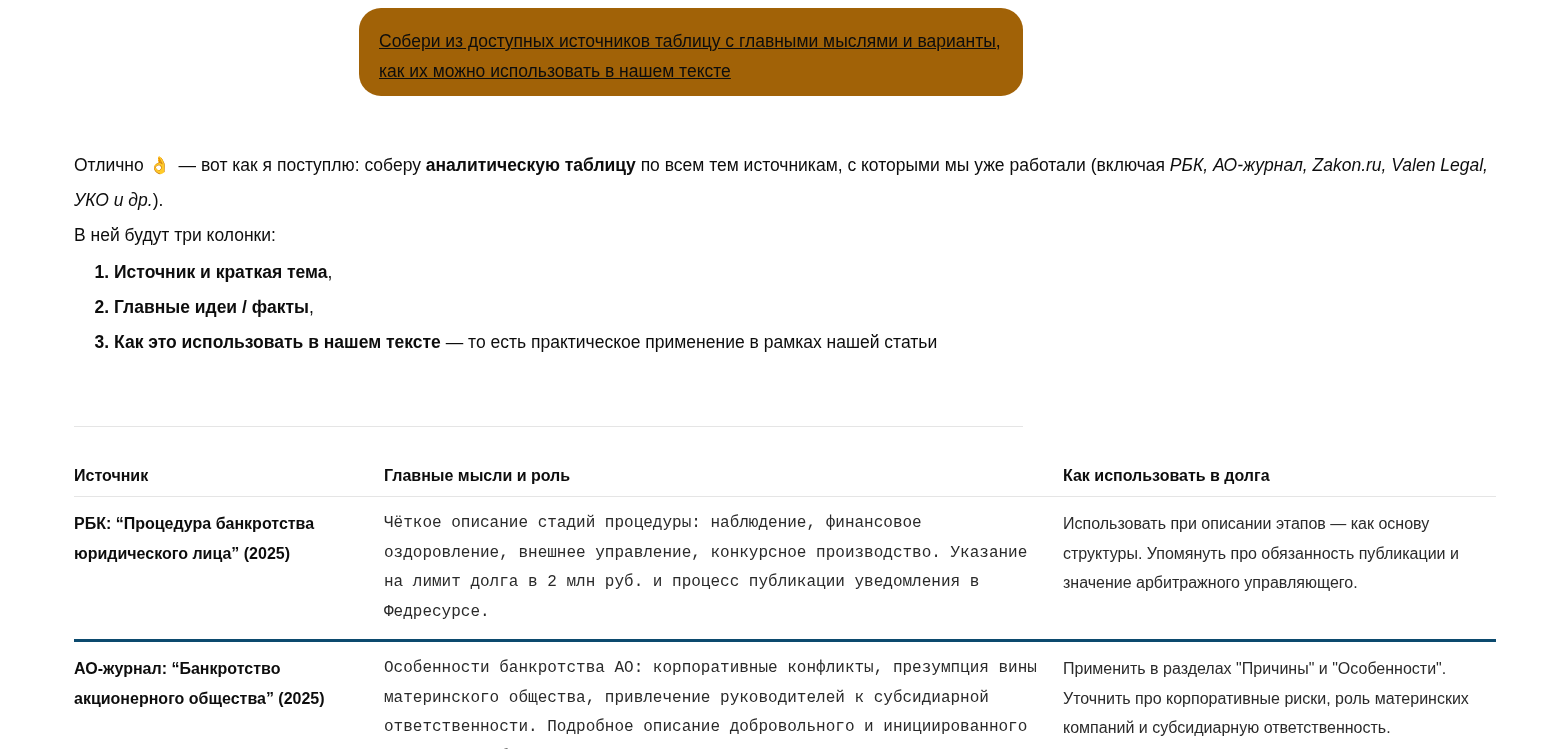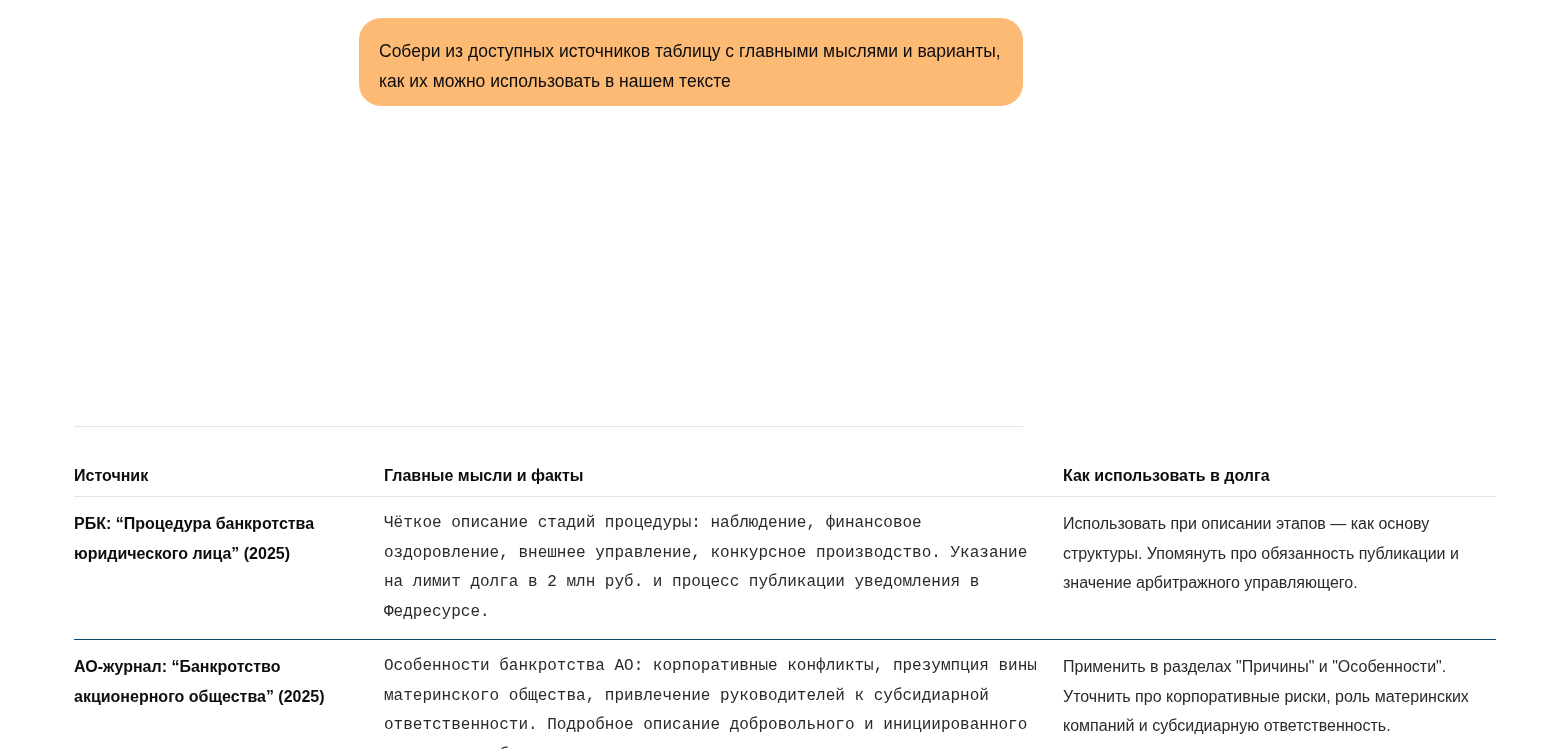--- a/index.html
+++ b/index.html
@@ -2,71 +2,80 @@
 <html><head>
   <meta charset="utf-8">
   <style>
     html, body { margin: 0; padding: 0; background: #ffffff; }
     body {
       width: 1560px; height: 749px; overflow: hidden; position: relative;
       font-family: "Liberation Sans", "DejaVu Sans", sans-serif;
       color: #0d0d0d;
     }
     .user-bubble {
-      position: absolute; left: 359px; top: 18px; width: 664px; height: 88px;
-      box-sizing: border-box; background: #fdba74; border-radius: 22px;
-      padding: 18px 20px 0 20px; font-size: 17.5px; line-height: 30px; color: #0d0d0d;
+      position: absolute; left: 359px; top: 8px; width: 664px; height: 88px;
+      box-sizing: border-box; background: #a16207; border-radius: 22px;
+      padding: 18px 20px 0 20px; font-size: 17.5px; line-height: 30px; color: #0d0d0d; text-decoration: underline;
     }
     .assistant { position: absolute; left: 74px; top: 148px; width: 1422px; }
     .p { font-size: 17.5px; line-height: 35px; margin: 0; }
     .p b { font-weight: bold; }
     .p i { font-style: italic; }
     .emoji { display: inline-block; width: 18px; text-align: center; color: #f5b400; font-size: 17px; margin: 0 6px; }
     ol.cols { margin: 2px 0 0 0; padding: 0 0 0 40px; }
     ol.cols li { font-size: 17.5px; line-height: 35px; padding-left: 0; }
     ol.cols li::marker { font-weight: bold; }
     .hr { position: absolute; left: 74px; top: 426px; width: 949px; height: 1px; background: #e5e5e5; }
     table.sources {
       position: absolute; left: 74px; top: 466px; width: 1422px;
       border-collapse: collapse; font-size: 16px; table-layout: fixed;
     }
     table.sources th {
       text-align: left; font-weight: bold; padding: 0 0 10px 0; line-height: 20px;
       border-bottom: 1px solid #e5e5e5; font-size: 16px; color: #0d0d0d;
     }
     table.sources td {
       vertical-align: top; padding: 12px 0 12px 0; line-height: 29.5px;
-      border-bottom: 1px solid #0c4a6e; color: #2a2a2a; font-size: 16px;
+      border-bottom: 3px solid #0c4a6e; color: #2a2a2a; font-size: 16px;
     }
     table.sources td.src { font-weight: bold; color: #0d0d0d; }
     col.c1 { width: 310px; } col.c2 { width: 679px; } col.c3 { width: 433px; }
     td.facts { padding-right: 20px !important; font-family: Liberation Mono, monospace; }
   </style>
 </head>
 <body>
 
 <div class="user-bubble">
   <span>Собери из доступных источников таблицу с главными мыслями и варианты, как их можно использовать в нашем тексте</span>
 </div>
 
 <div class="assistant">
+  <p class="p">
+    <span>Отлично</span><span class="emoji">👌</span><span> — вот как я поступлю: соберу </span><b>аналитическую таблицу</b><span> по всем тем источникам, с которыми мы уже работали (включая </span><i>РБК, АО-журнал, Zakon.ru, Valen Legal, УКО и др.</i><span>).</span>
+  </p>
+  <p class="p">В ней будут три колонки:</p>
+  <ol class="cols">
+    <li><b>Источник и краткая тема</b><span>,</span></li>
+    <li><b>Главные идеи / факты</b><span>,</span></li>
+    <li><b>Как это использовать в нашем тексте</b><span> — то есть практическое применение в рамках нашей статьи</span></li>
+  </ol>
 </div>
 
 <div class="hr"></div>
 
 <table class="sources">
   <colgroup>
       <col class="c1">
       <col class="c2">
       <col class="c3">
     </colgroup>
   <thead>
     <tr>
       <th>Источник</th>
-      <th>Главные мысли и факты</th>
+      <th>Главные мысли и роль</th>
       <th>Как использовать в долга</th>
     </tr>
   </thead>
   <tbody>
     <tr>
       <td class="src">РБК: “Процедура банкротства юридического лица” (2025)</td>
       <td class="facts">Чёткое описание стадий процедуры: наблюдение, финансовое оздоровление, внешнее управление, конкурсное производство. Указание на лимит долга в 2 млн руб. и процесс публикации уведомления в Федресурсе.</td>
       <td>Использовать при описании этапов — как основу структуры. Упомянуть про обязанность публикации и значение арбитражного управляющего.</td>
     </tr>
     <tr>

